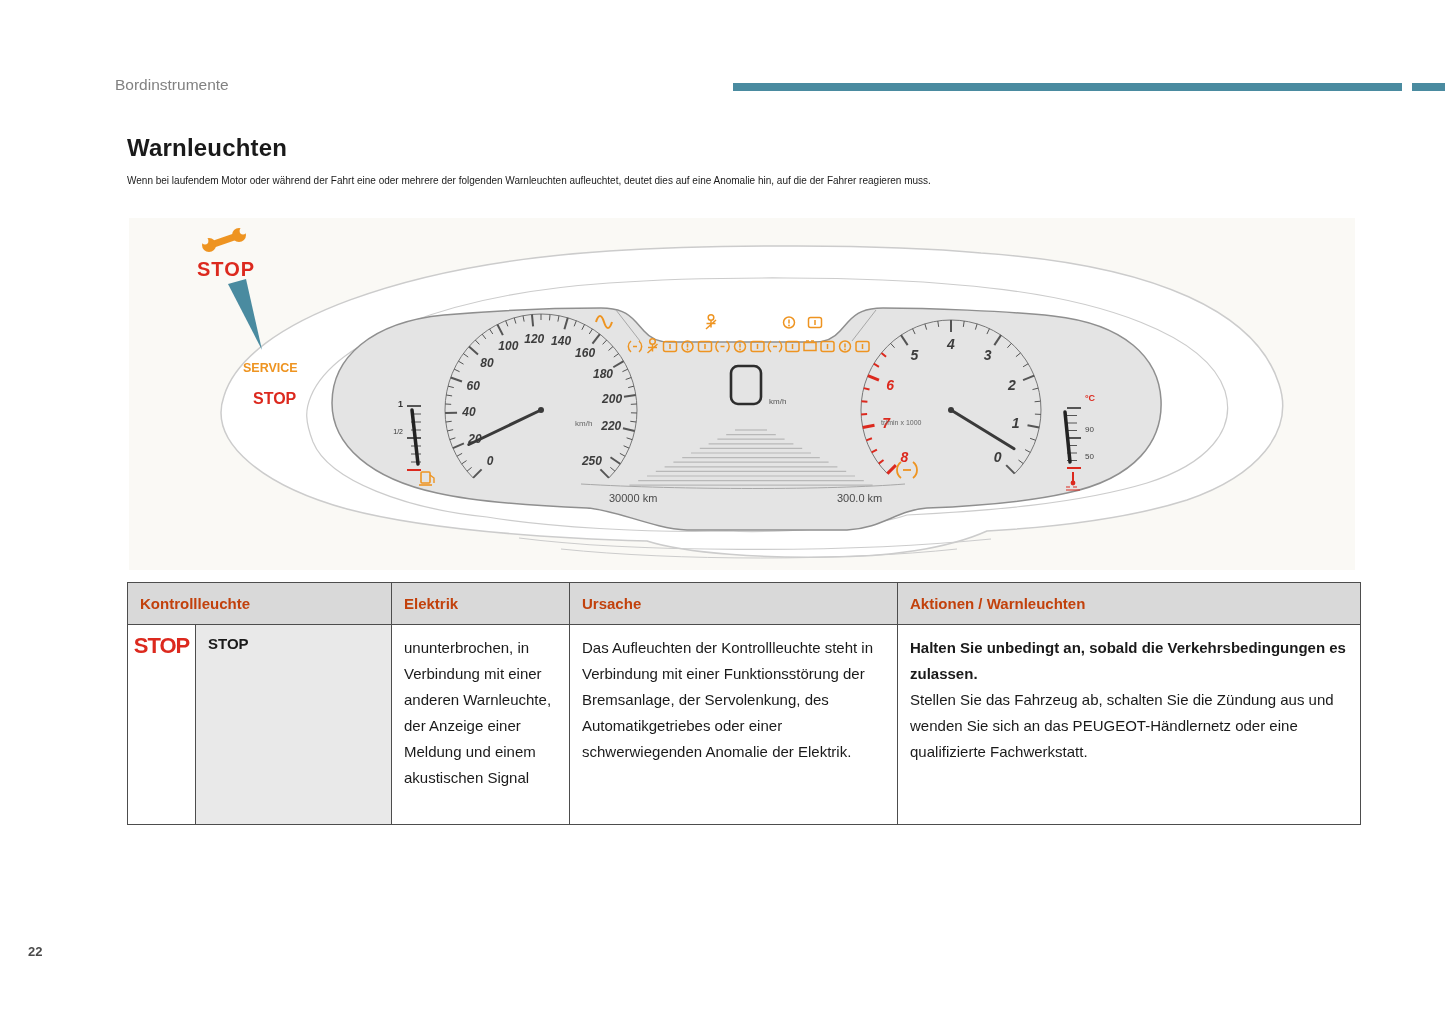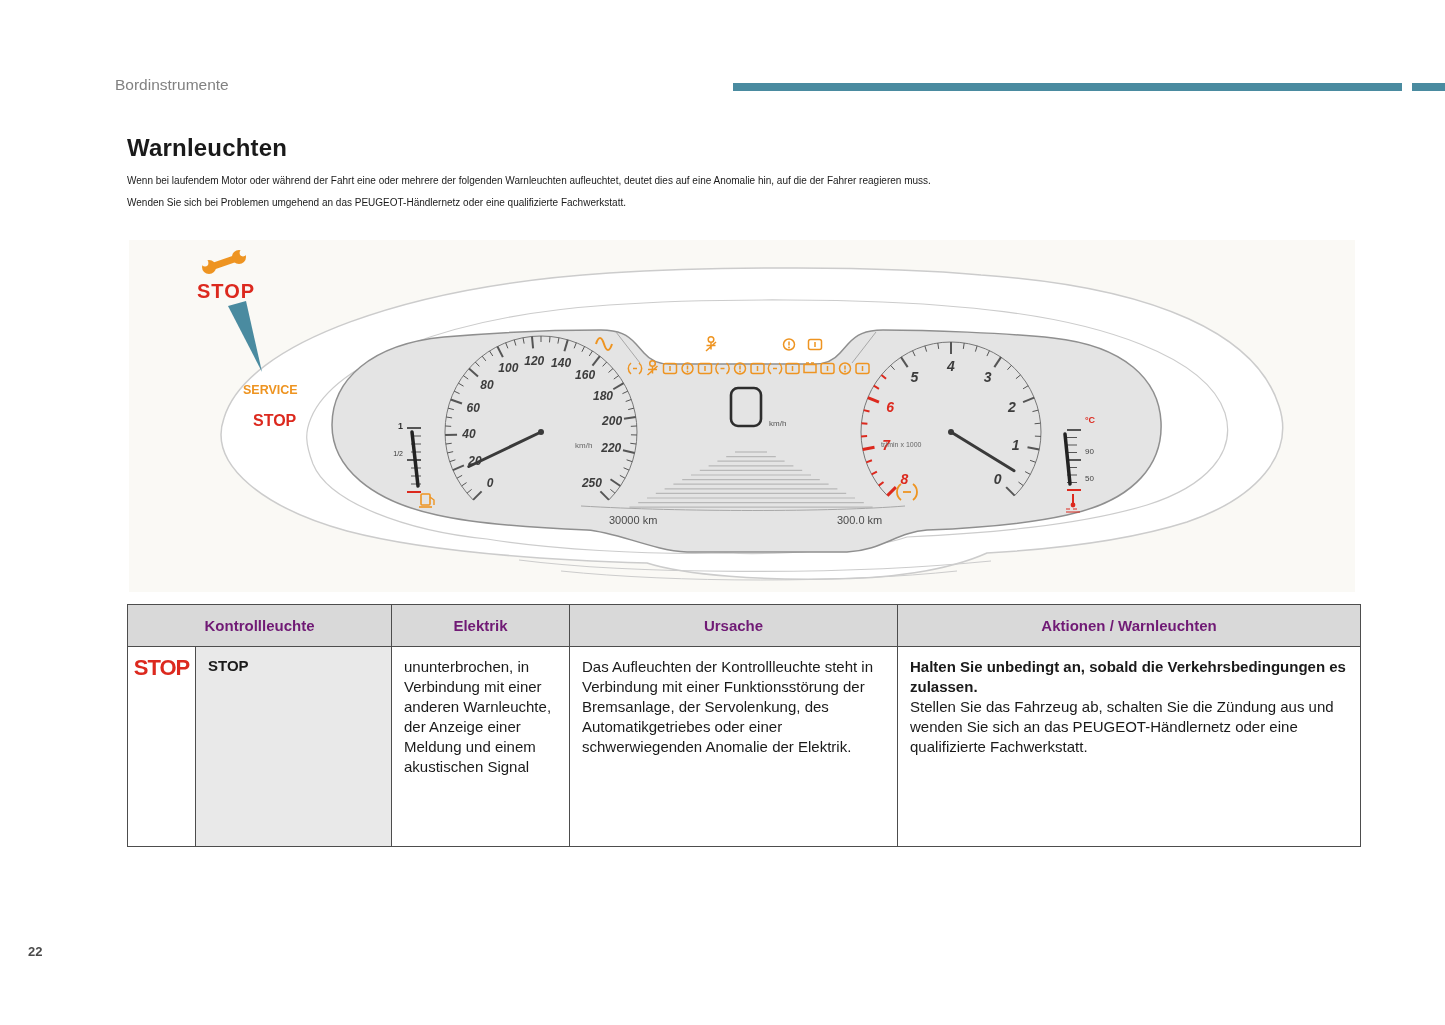--- a/index.html
+++ b/index.html
@@ -8,46 +8,45 @@
        font-family:"Liberation Sans",sans-serif;color:#1a1a1a}
   .section-title{position:absolute;left:115px;top:76px;font-size:15.5px;color:#818181}
   .header-bar{position:absolute;left:733px;top:83px;width:669px;height:8px;background:var(--c-teal,#4a8ba0)}
   .header-bar-end{position:absolute;left:1412px;top:83px;width:33px;height:8px;background:var(--c-teal,#4a8ba0)}
   .content{position:absolute;left:127px;top:134px;width:1233px}
   h1{font-size:24px;font-weight:bold;margin-bottom:8px;letter-spacing:.2px}
   .intro p{font-size:10px;line-height:22px}
   .figure{margin:26px 0 12px 2px;width:1226px;height:352px;background:var(--c-figure_bg,#faf9f5)}
   svg{font-family:"Liberation Sans",sans-serif;display:block}
   .wtable{border-collapse:collapse;width:1233px;margin-top:2px;font-size:15px;table-layout:fixed}
-  .wtable th{background:var(--c-header_gray,#d9d9d9);border:1px solid #4d4d4d;text-align:center;
-             padding:12px 12px;font-size:15px;color:#701a75}
+  .wtable th{background:var(--c-header_gray,#d9d9d9);border:1px solid #4d4d4d;text-align:left;
+             padding:12px 12px;font-size:15px;color:#c2410c}
   .wtable td{border:1px solid #4d4d4d;vertical-align:top;padding:10px 12px}
   .wtable tbody tr{height:200px}
   .icon-cell{padding:8px 2px !important;text-align:center}
   .stop-badge{color:var(--c-red,#dc291e);font-weight:bold;font-size:22px;letter-spacing:-1px}
   .label-cell{background:#e9e9e9;font-weight:bold}
-  .body-cell{line-height:20px}
+  .body-cell{line-height:26px}
   .aktionen-rest{display:block}
   .page-number{position:absolute;left:28px;top:944px;font-size:13px;font-weight:bold;color:#4a4a4a}
 </style>
 </head>
 <body>
 
 <div class="page">
 
   <span class="section-title">Bordinstrumente</span>
   <div class="header-bar"></div>
   <div class="header-bar-end"></div>
 
   <main class="content">
     <h1>Warnleuchten</h1>
 
     <div class="intro">
       <p>Wenn bei laufendem Motor oder während der Fahrt eine oder mehrere der folgenden Warnleuchten aufleuchtet, deutet dies auf eine Anomalie hin, auf die der Fahrer reagieren muss.</p>
-      <p>Wenden Sie sich bei Problemen umgehend an das PEUGEOT-Händlernetz oder eine qualifizierte Fachwerkstatt.</p>
     </div>
 
     <div class="figure">
       <svg id="cluster-svg" width="1226" height="352" viewBox="0 0 1226 352">
         <g id="g-outlines">
             <path d="M95,178 C118,102 280,46 480,33 C585,26 755,26 852,35 C1030,47 1128,96 1150,166 C1166,214 1128,258 1058,282 C998,301 928,309 858,313 C818,331 758,339 698,339 C638,340 558,336 518,323 C418,320 298,312 218,291 C138,269 78,226 95,178 Z" fill="#ffffff" stroke="#cccccc" stroke-width="1.5"></path>
             <path d="M182,178 C205,122 320,76 480,65 C578,58 738,58 830,67 C978,79 1078,119 1096,173 C1108,212 1078,246 1018,265 C948,286 858,293 778,297 C738,311 638,315 598,313 C518,315 418,309 358,299 C278,291 200,263 184,224 C176,203 176,192 182,178 Z" fill="none" stroke="#cccccc" stroke-width="1.2"></path>
             <path d="M390,320 C500,334 710,336 862,321" fill="none" stroke="#cccccc" stroke-width="1.2"></path>
             <path d="M432,331 C548,343 716,343 828,331" fill="none" stroke="#cccccc" stroke-width="1"></path>
           </g>

